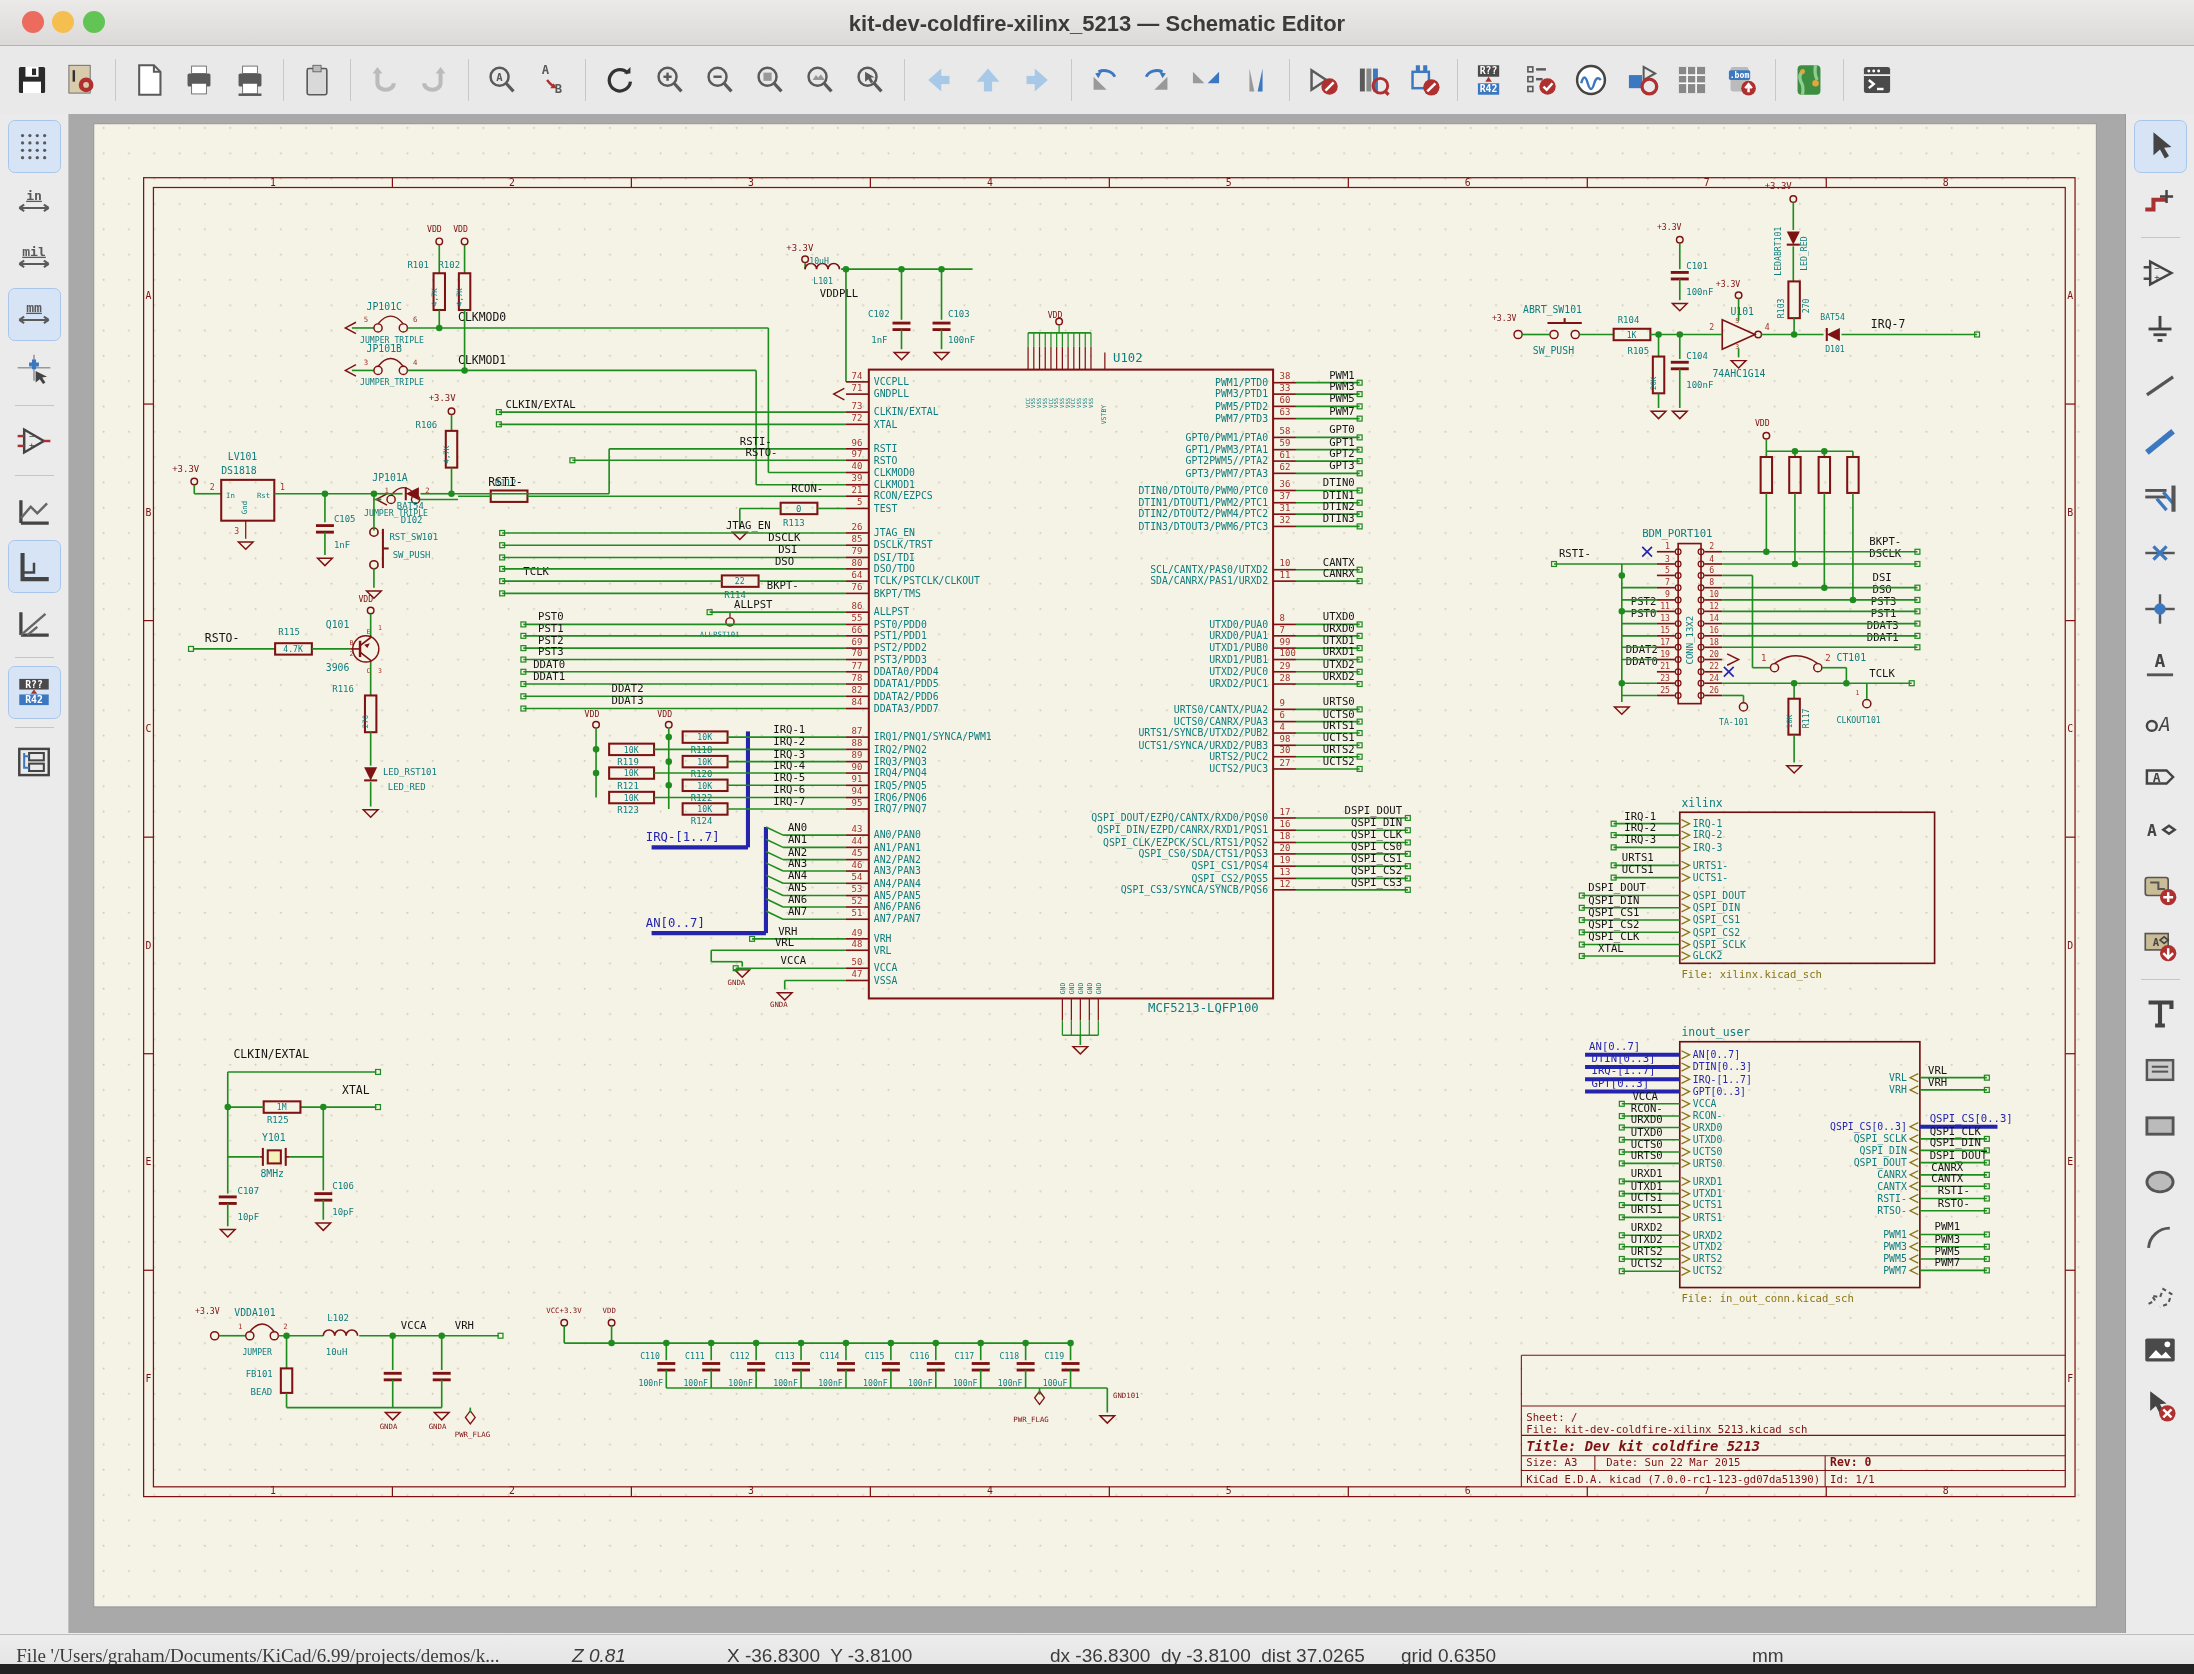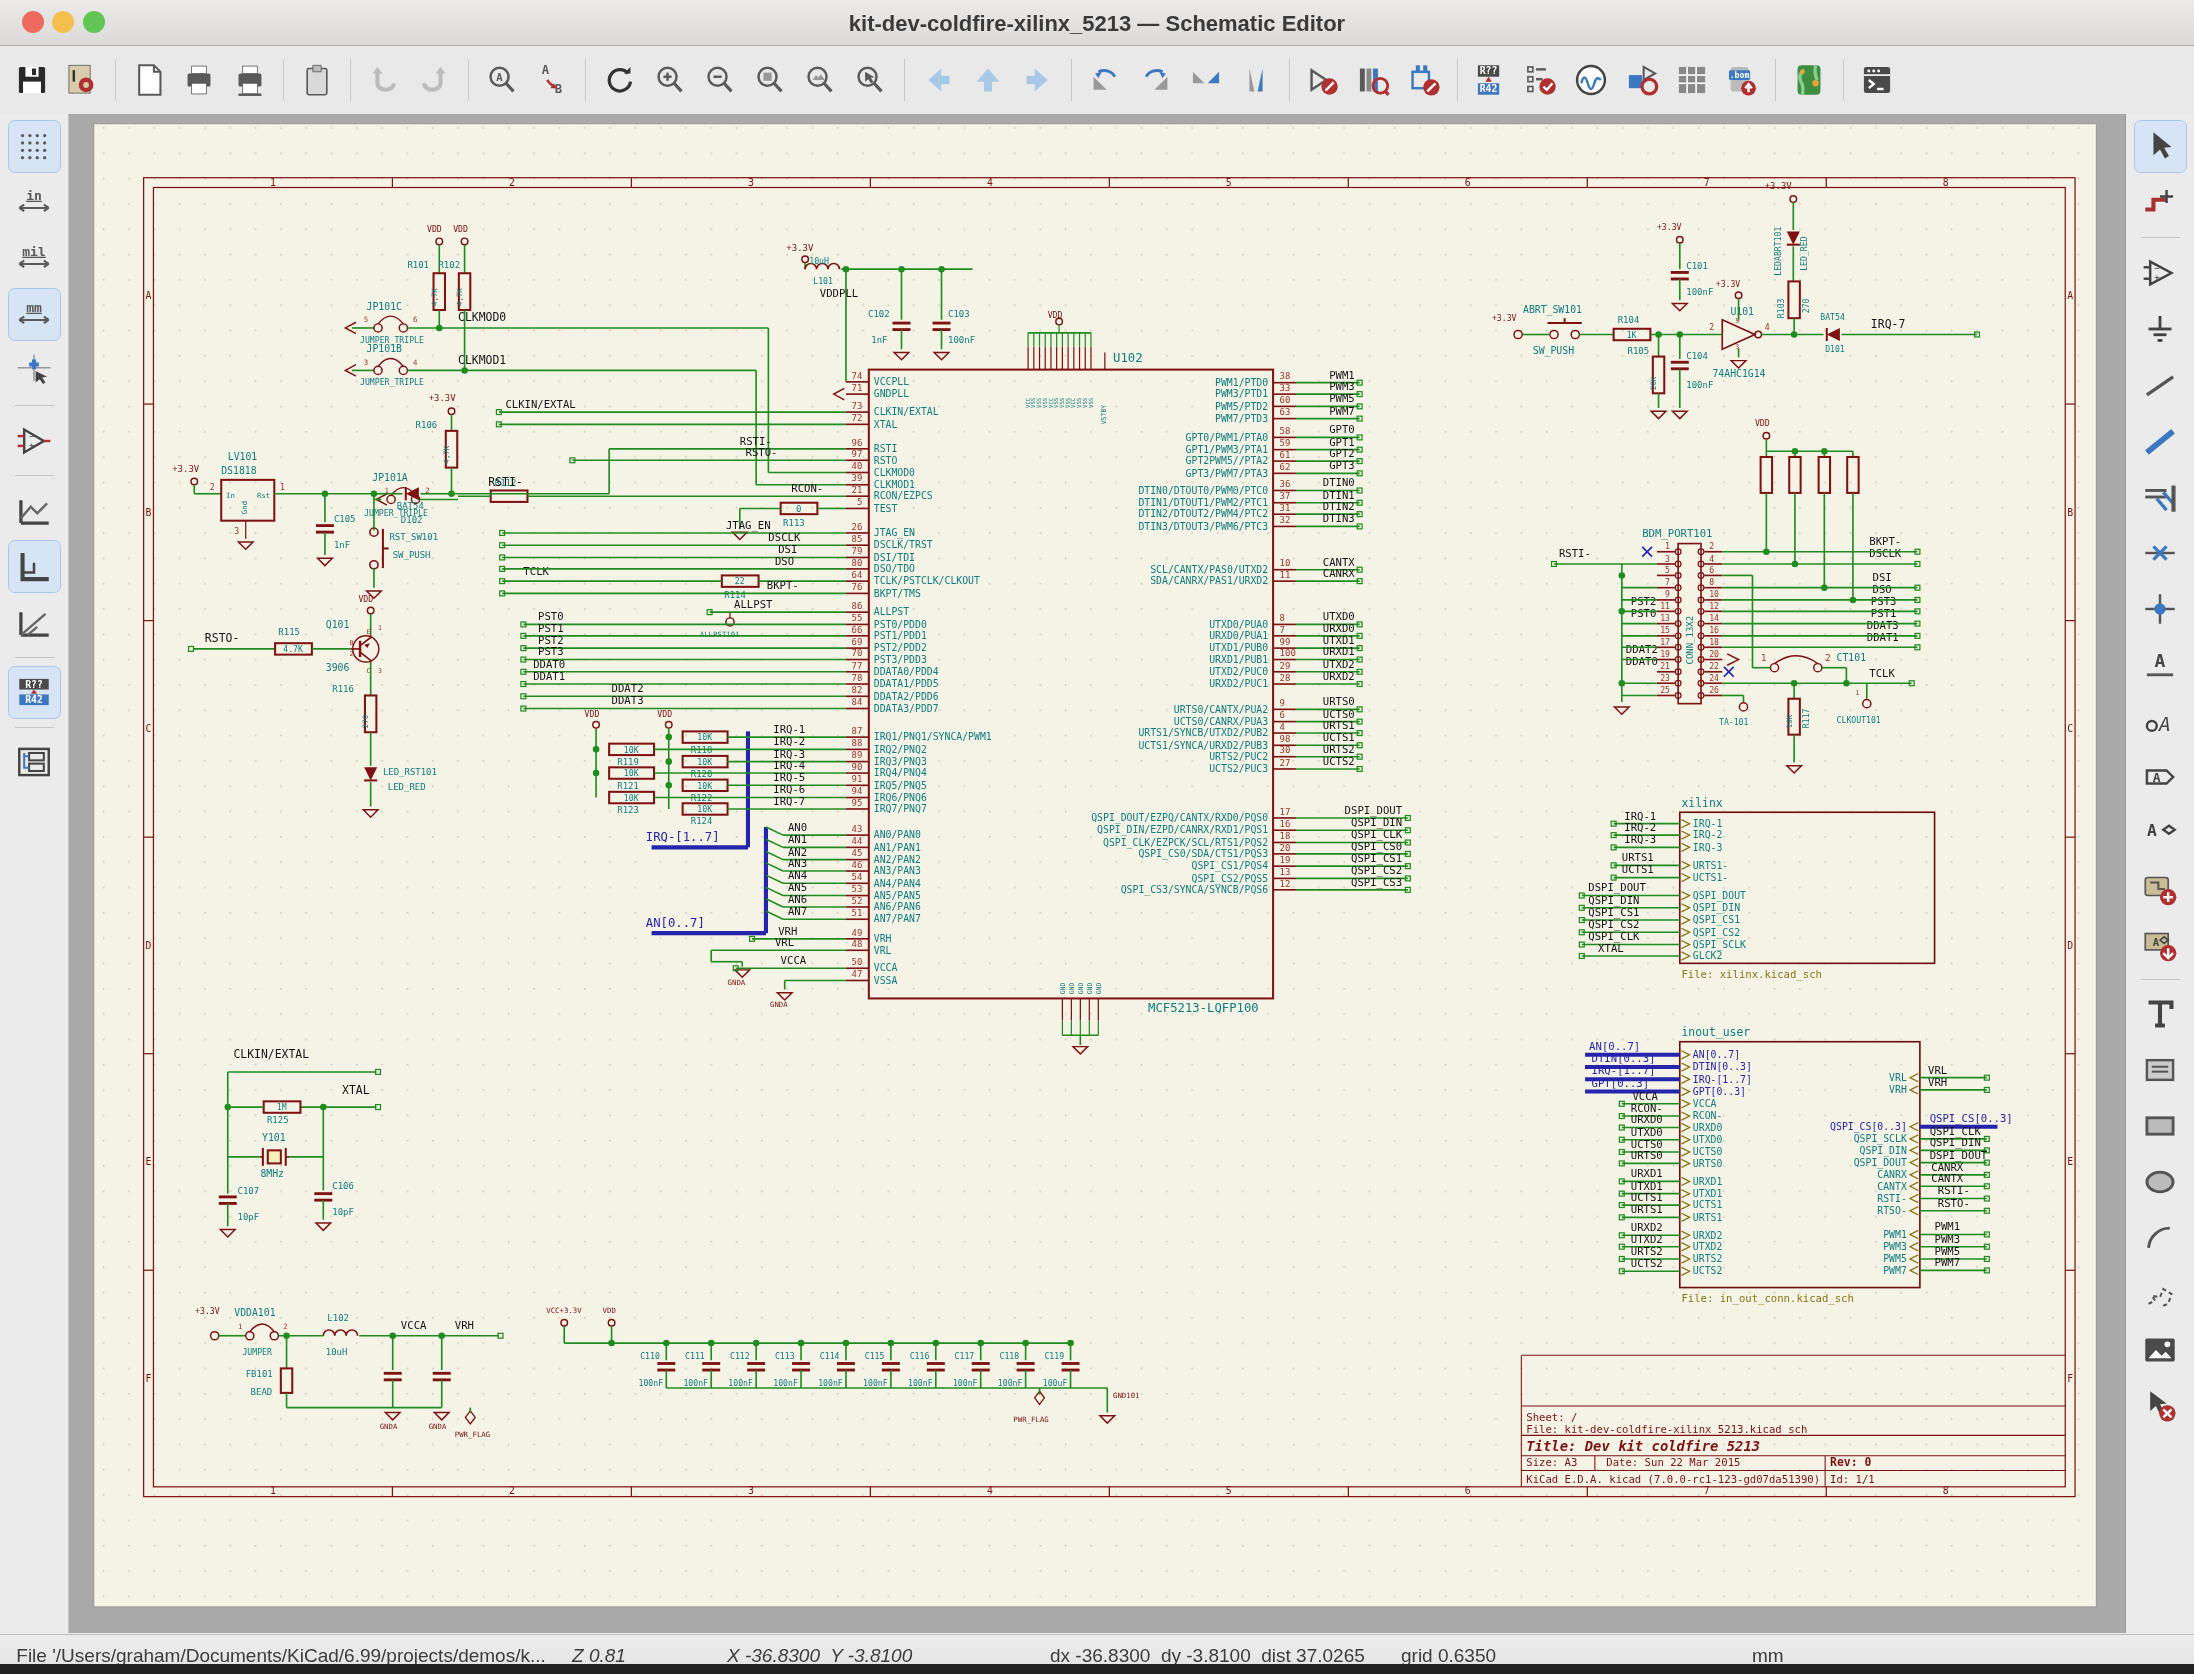--- a/index.html
+++ b/index.html
@@ -2010,21 +2010,21 @@
         <div class="sbtn">
           <svg width="36" height="36" viewBox="0 0 44 44">
             <path d="M10 4 l0 24 l7 -6 l5 10 l5 -3 l-5 -9 l8 -1 z" fill="#444"></path>
             <circle cx="31" cy="31" r="10" fill="#B03030"></circle>
             <path d="M26 26 l10 10 m0 -10 l-10 10" stroke="#fff" stroke-width="3"></path>
           </svg>
         </div>
       </div>
   </div>
   <div class="statusbar">
-    <span style="left:16.3px;">File '/Users/graham/Documents/KiCad/6.99/projects/demos/k...</span>
+    <span style="left:16.3px;font-family:Liberation Serif, serif;">File '/Users/graham/Documents/KiCad/6.99/projects/demos/k...</span>
     <span style="left:572px;font-style:italic;">Z 0.81</span>
-    <span style="left:727px;font-style:italic;">X -36.8300  Y -3.8100</span>
+    <span style="left:727px;">X -36.8300  Y -3.8100</span>
     <span style="left:1050px;">dx -36.8300  dy -3.8100  dist 37.0265</span>
     <span style="left:1393px;margin-left:8px;">grid 0.6350</span>
     <span style="left:1752px;">mm</span>
   </div>
 </div>
 
 
 </body></html>

